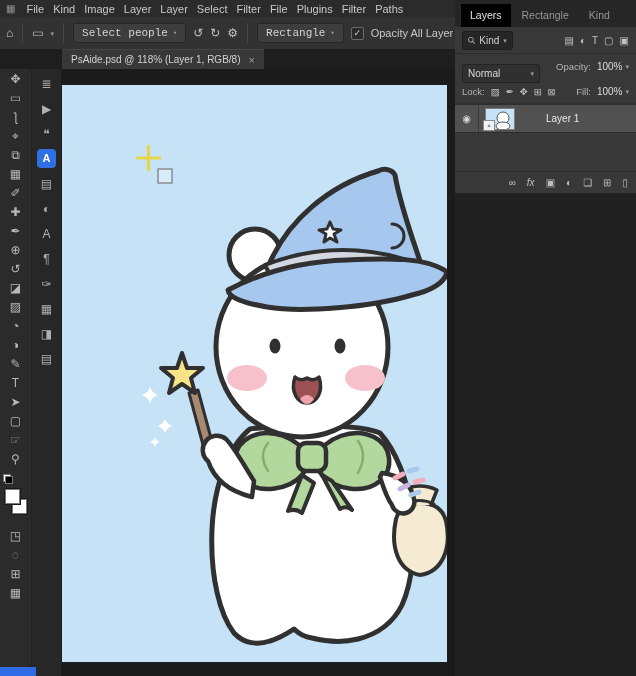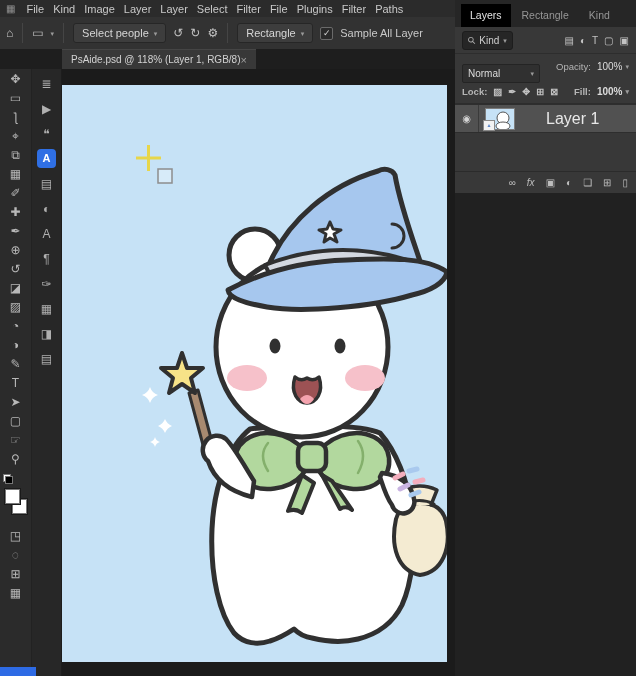--- a/index.html
+++ b/index.html
@@ -11,29 +11,29 @@
   .appicon{font-size:10px;color:#8f8f8f;margin-right:2px;}
   .menu-item{cursor:default;white-space:nowrap;}
   
   .optionsbar{position:absolute;left:0;top:17px;width:455px;height:32px;background:#323232;
               border-bottom:1px solid #1c1c1c;display:flex;align-items:center;gap:7px;
               padding:0 6px;font-size:11px;overflow:hidden;}
   .opt-icon{color:#c2c2c2;font-size:12px;line-height:1;}
   .sep{width:1px;height:20px;background:#454545;margin:0 2px;flex:none;}
   .caret{font-size:7px;color:#9a9a9a;line-height:1;}
   .opt-btn{display:inline-flex;align-items:center;gap:5px;background:#3d3d3d;border:1px solid #262626;
-           color:#d6d6d6;font-size:11px;font-family:Liberation Sans, sans-serif;border-radius:3px;height:20px;padding:0 8px;}
+           color:#d6d6d6;font-size:11px;font-family:Liberation Mono, monospace;border-radius:3px;height:20px;padding:0 8px;}
   .checkbox{width:11px;height:11px;background:#2a2a2a;border:1px solid #6a6a6a;border-radius:2px;
             display:inline-flex;align-items:center;justify-content:center;flex:none;}
   .check{font-size:9px;color:#d5d5d5;line-height:1;}
   .opt-label{font-size:11px;color:#c9c9c9;white-space:nowrap;}
   
   .tabbar{position:absolute;left:0;top:49px;width:455px;height:20px;background:#1e1e1e;
           display:flex;align-items:flex-end;padding-left:62px;box-sizing:border-box;}
-  .doctab{height:19px;background:#383838;display:flex;align-items:center;padding:0 9px;
+  .doctab{height:19px;background:#383838;display:flex;align-items:center;gap:8px;padding:0 9px;
           font-size:10px;color:#d3d3d3;border-top:1px solid #454545;}
   .tabclose{color:#9e9e9e;font-size:11px;}
   
   .tooldock{position:absolute;left:0;top:69px;bottom:0;width:31px;background:#2b2b2b;
             border-right:1px solid #222;display:flex;flex-direction:column;align-items:center;}
   .tool{height:19px;display:flex;align-items:center;justify-content:center;width:100%;
         font-size:12px;color:#b8b8b8;line-height:1;}
   .swatches{position:relative;width:100%;height:52px;margin-top:6px;}
   .mini-default{position:absolute;left:3px;top:0;width:10px;height:10px;}
   .mini-b{position:absolute;right:0;bottom:0;width:6px;height:6px;background:#000;border:1px solid #777;}
@@ -63,32 +63,32 @@
   .kindbox{display:inline-flex;align-items:center;gap:4px;background:#262626;border:1px solid #1d1d1d;
            border-radius:3px;height:17px;padding:0 5px;font-size:10px;color:#cfcfcf;}
   .kindicon{font-size:10px;color:#a8a8a8;transform:rotate(-45deg);}
   .ficon{font-size:10px;color:#c3c3c3;}
   .prow2{height:25px;}
   .blendbox{display:inline-flex;align-items:center;justify-content:space-between;background:#303030;
             border:1px solid #242424;border-radius:2px;height:17px;width:66px;padding:0 5px;
             font-size:10px;color:#dcdcdc;margin-top:14px;}
   .plabel{font-size:9.5px;color:#b5b5b5;white-space:nowrap;}
   .pvalue{font-size:10px;color:#dcdcdc;display:inline-flex;align-items:center;gap:3px;}
-  .prow3{height:24px;border-bottom:1px solid #2d2d2d;font-weight:bold;}
+  .prow3{height:24px;border-bottom:1px solid #2d2d2d;}
   .lockicon{font-size:9.5px;color:#c0c0c0;}
   .spacer{flex:1;}
   .layerrow{height:27px;display:flex;align-items:center;background:#515151;
             border-top:1px solid #2e2e2e;border-bottom:1px solid #2e2e2e;}
   .eyecell{width:23px;align-self:stretch;display:flex;align-items:center;justify-content:center;
            border-right:1px solid #3a3a3a;font-size:10px;color:#d5d5d5;}
   .thumbwrap{position:relative;margin:0 7px 0 6px;width:28px;height:20px;border:1px solid #7c7c7c;flex:none;}
   .thumb-badge{position:absolute;left:-3px;bottom:-2px;width:10px;height:9px;background:#f2f2f2;
                border:1px solid #8a8a8a;font-size:6px;color:#5d87c9;display:flex;align-items:center;
                justify-content:center;line-height:1;}
-  .layername{font-size:16px;color:#e8e8e8;padding-left:24px;}
+  .layername{font-size:10px;color:#e8e8e8;padding-left:24px;}
   .pfill{flex:1;background:#383838;}
   .pbottom{height:21px;border-top:1px solid #2b2b2b;display:flex;align-items:center;
            justify-content:flex-end;gap:11px;padding:0 8px;}
   .bicon{font-size:10px;color:#bdbdbd;line-height:1;}
   .bicon.fx{font-style:italic;font-size:10px;}
   
   .accentbar{position:absolute;left:0;bottom:0;width:36px;height:9px;background:#2e6be5;}
 </style>
 </head>
 <body>
@@ -124,21 +124,21 @@
     <span class="opt-icon">↻</span>
     <span class="opt-icon">⚙</span>
     <span class="sep"></span>
     <button class="opt-btn">
       <span>Rectangle</span>
       <span class="caret">▾</span>
     </button>
     <span class="checkbox">
       <span class="check">✓</span>
     </span>
-    <span class="opt-label">Sample All Layer</span>
+    <span class="opt-label">Opacity All Layer</span>
   </div>
 
   <div class="tabbar">
     <div class="doctab">
       <span>PsAide.psd @ 118% (Layer 1, RGB/8)</span>
       <span class="tabclose">×</span>
     </div>
   </div>
 
   <div class="tooldock">

